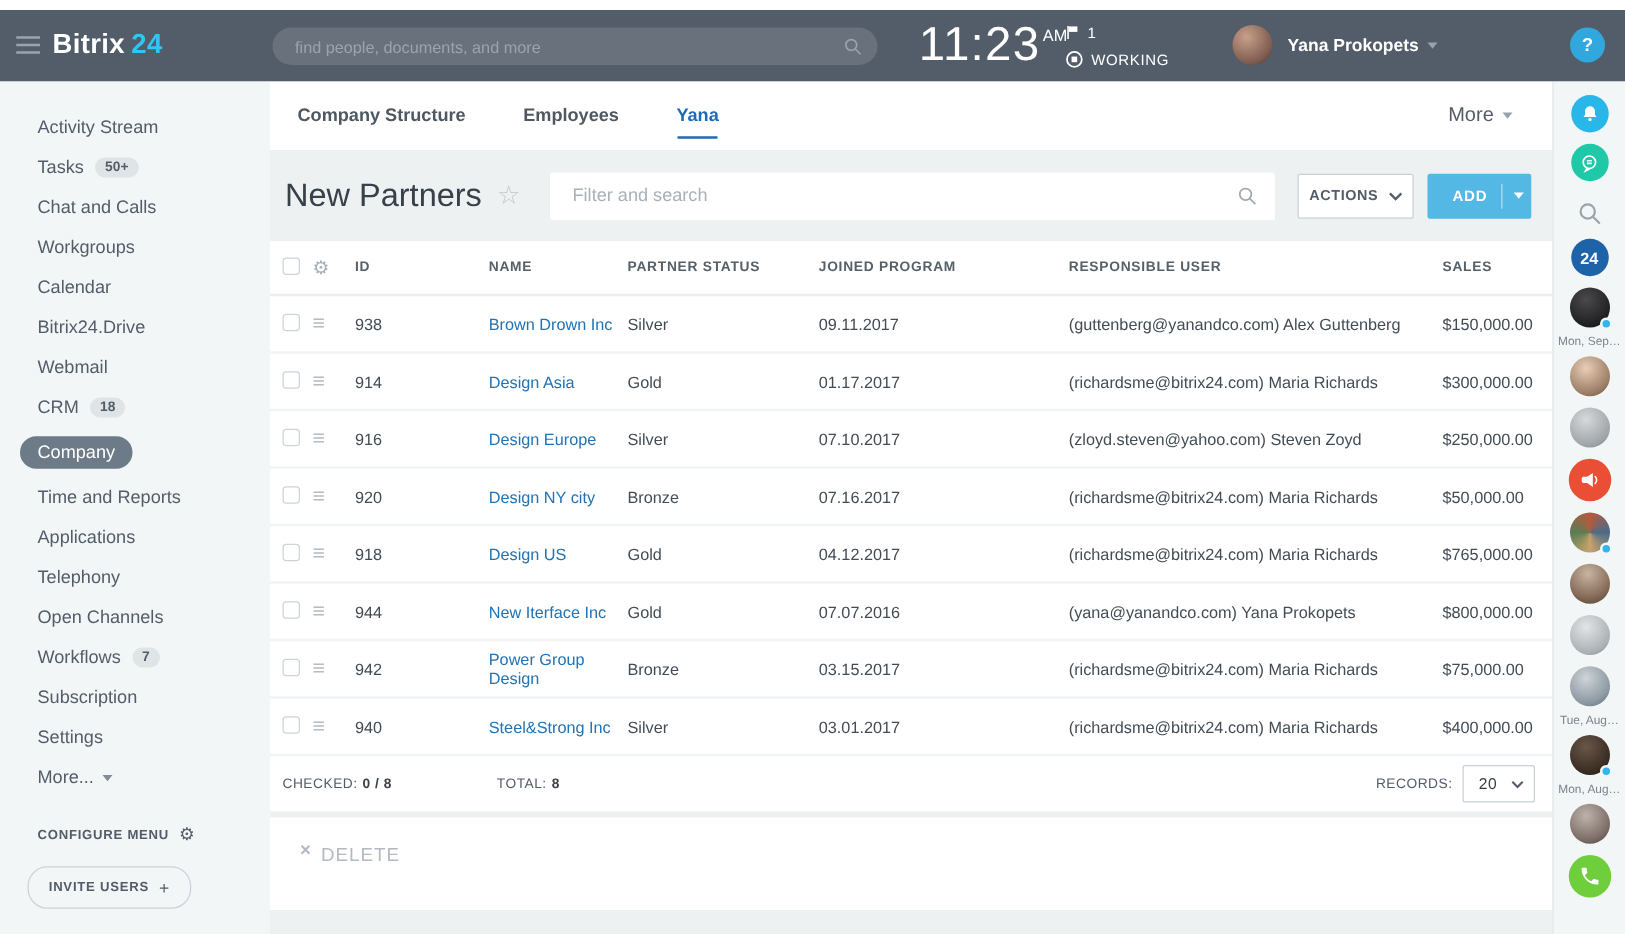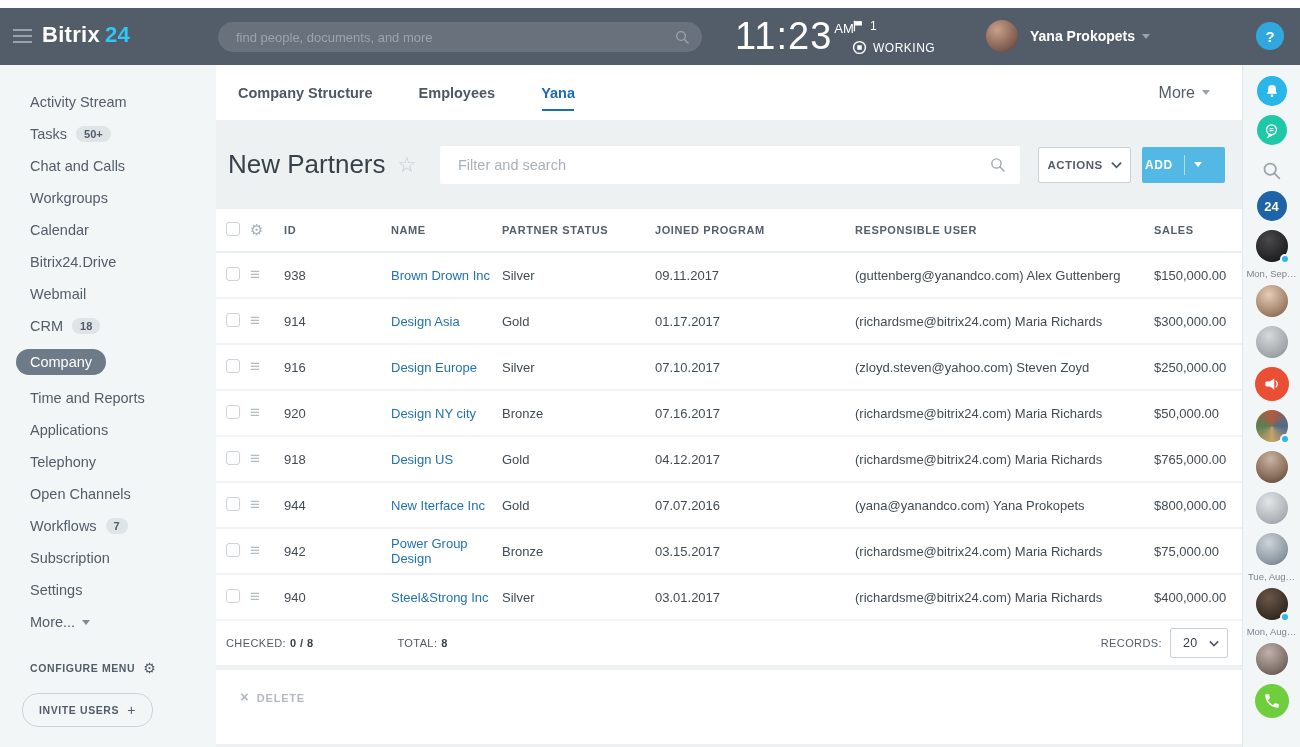--- a/index.html
+++ b/index.html
@@ -47,32 +47,32 @@
   .sb-invite .plus-g { font-size:14px; margin-left:8px; font-weight:normal; }
 
   
   .content { width:1026px; display:flex; flex-direction:column; background:#eef1f2; flex-shrink:0; }
   .tabs-row { height:55px; background:#fff; display:flex; align-items:center; padding-left:22px; }
   .tab { font-size:14.5px; font-weight:bold; color:#4e5862; margin-right:46px; position:relative; cursor:pointer; }
   .tab.active { color:#1e6bb8; }
   .tab.active::after { content:''; position:absolute; left:1px; right:1px; bottom:-10px; height:2px; background:#1e6bb8; }
   .tabs-more { margin-left:auto; margin-right:32px; font-size:16px; color:#535c69; display:flex; align-items:center; cursor:pointer; }
 
-  .toolbar { height:89px; display:flex; align-items:center; padding:0 17px 0 12px; }
+  .toolbar { height:73px; display:flex; align-items:center; padding:0 17px 0 12px; }
   .title-wrap { width:212px; display:flex; align-items:center; }
   .page-title { font-size:26px; font-weight:300; color:#38414a; white-space:nowrap; }
   .fav-star { font-size:21px; color:#c0c7cd; margin-left:12px; cursor:pointer; }
   .filter-box { flex:1; height:38px; background:#fff; border-radius:2px; display:flex; align-items:center; margin-right:18px; }
   .filter-box input { flex:1; border:none; outline:none; font-size:14.5px; padding-left:18px; color:#4e5862; background:transparent; }
   .filter-box input::placeholder { color:#a8b1b8; }
   .filter-box svg { margin-right:14px; color:#a0aab2; }
   .btn-actions { width:93px; height:36px; background:#fff; border:1px solid #c9d0d6; border-radius:2px; font-size:11.5px; font-weight:bold; letter-spacing:.5px; color:#535c69; display:flex; align-items:center; justify-content:center; margin-right:11px; cursor:pointer; }
   .btn-actions svg { margin-left:8px; }
   .btn-add { width:83px; height:36px; background:#54b8e4; border-radius:2px; display:flex; align-items:center; color:#fff; cursor:pointer; }
-  .btn-add .add-lbl { font-size:12px; font-weight:bold; letter-spacing:.6px; padding-left:3px; }
+  .btn-add .add-lbl { font-size:12px; font-weight:bold; letter-spacing:.6px; padding-left:20px; }
   .btn-add .vdiv { width:1px; height:20px; background:rgba(255,255,255,.55); margin:0 9px 0 11px; }
   .btn-add .caret { border-top-color:#fff; margin-left:0; }
 
   
   .grid { background:#fff; }
   .grid-head, .grid-row, .grid-foot { display:flex; align-items:center; padding-left:10px; }
   .grid-head { height:44px; border-bottom:2px solid #e9eef0; font-size:11px; font-weight:bold; letter-spacing:.6px; color:#566069; }
   .grid-row { height:46px; border-bottom:2px solid #f1f4f6; font-size:13px; color:#424c55; }
   .c-check { width:24px; }
   .c-menu { width:34px; }
@@ -87,21 +87,21 @@
   .rowmenu { font-size:17px; color:#b4bcc3; cursor:pointer; line-height:14px; }
   .c-name a { color:#2272b4; text-decoration:none; cursor:pointer; }
   .grid-foot { height:44px; font-size:11px; letter-spacing:.4px; color:#535c69; padding-right:14px;justify-content:space-between; }
   .grid-foot .f-val { font-weight:bold; color:#38414a; margin-left:4px; }
   .f-total { margin-left:84px; }
   .f-records { margin-left:auto; display:flex; align-items:center; }
   .rec-select { width:58px; height:30px; border:1px solid #c9d0d6; border-radius:2px; background:#fff; display:flex; align-items:center; justify-content:space-between; padding:0 8px 0 12px; margin-left:8px; font-size:12.5px; color:#38414a; cursor:pointer; }
 
   .panel-delete { margin-top:5px; height:74px; background:#fff; padding:20px 0 0 24px; display:flex; align-items:flex-start; color:#b3bac1; cursor:pointer; }
   .panel-delete .xg { font-size:15px; font-weight:bold; margin-right:8px; line-height:13px; }
-  .panel-delete .dl { font-size:11px; font-weight:bold; letter-spacing:.8px; padding-top:2px; }
+  .panel-delete .dl { font-size:15px; font-weight:normal; letter-spacing:.8px; padding-top:2px; }
 
   
   .rail { width:58px; background:#f3f6f7; border-left:1px solid #e3e8ea; display:flex; flex-direction:column; align-items:center; padding-top:11px; flex-shrink:0; }
   .rl { margin-bottom:9px; flex-shrink:0; }
   .rl-circle { width:30px; height:30px; border-radius:50%; display:flex; align-items:center; justify-content:center; cursor:pointer; }
   .rl-bell { background:#29b6e8; }
   .rl-chat { background:#1fc8a7; }
   .rl-24 { background:#1e63a8; color:#fff; font-size:13px; font-weight:bold; }
   .rl-mega { background:#ea4f35; width:34px; height:34px; }
   .rl-phone { background:#6ece3c; width:34px; height:34px; }

